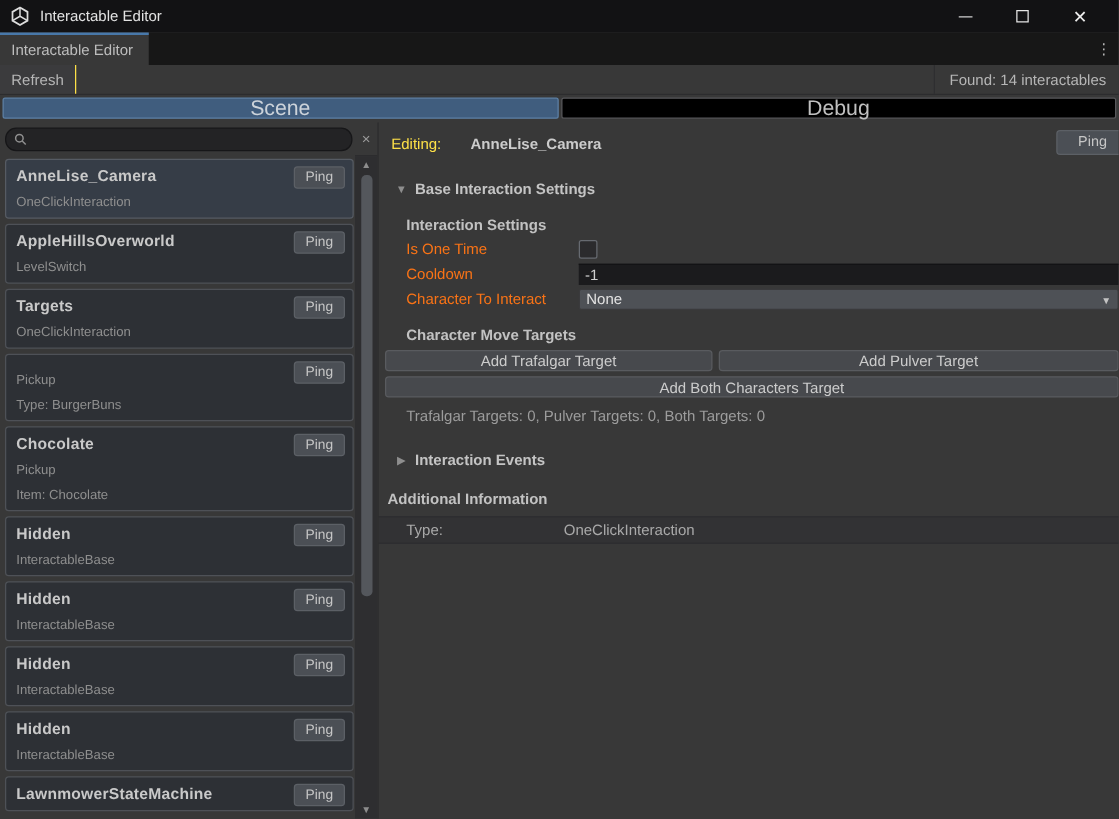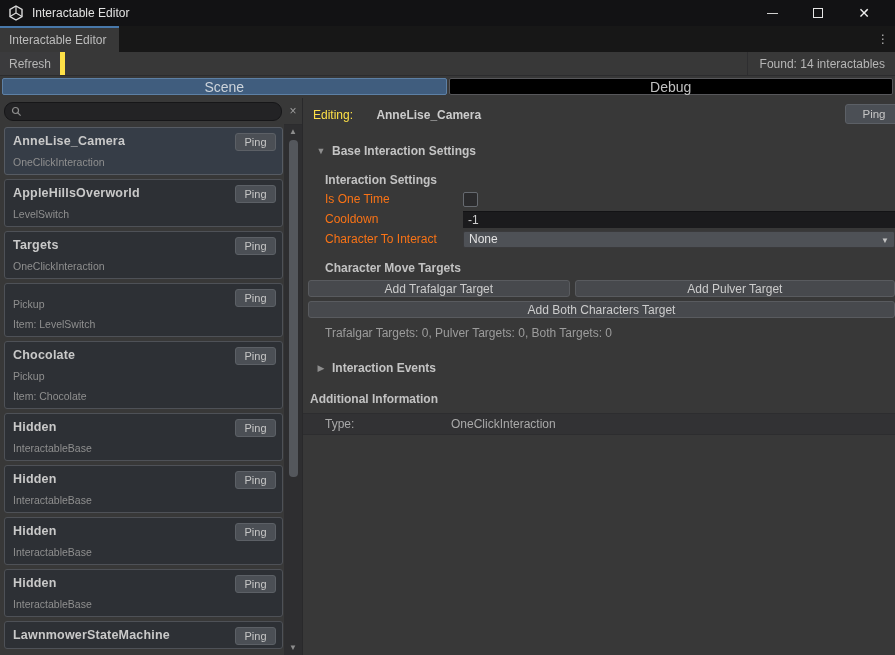--- a/index.html
+++ b/index.html
@@ -24,26 +24,26 @@
 
   
   .tabbar { height:26px; background:#171717; display:flex; align-items:stretch; flex:none; position:relative; }
   .doc-tab { width:119px; background:var(--panel,#383838); border-top:2px solid var(--accent,#4878aa);
              display:flex; align-items:center; padding:0 9px; color:#bdbdbd; font-size:12px; }
   .kebab { position:absolute; right:4px; top:0; height:26px; width:16px; display:flex; align-items:center; justify-content:center;
            color:#b5b5b5; font-size:12px; letter-spacing:0; }
 
   
   .toolbar { height:24px; background:var(--panel,#383838); border-bottom:1px solid #2c2c2e; display:flex; align-items:stretch; flex:none; }
-  .refresh-btn { padding:0 9px; display:flex; align-items:center; color:#b6b6b6; border-right:5px solid #fde047; background:#3b3b3d; }
+  .refresh-btn { padding:0 9px; display:flex; align-items:center; color:#b6b6b6; border-right:1px solid #fde047; background:#3b3b3d; }
   .found-label { margin-left:auto; display:flex; align-items:center; padding:0 10px 0 12px; color:#b6b6b6; border-left:1px solid #2e2e30; }
 
   
   .view-tabs { height:22px; padding:2px 2px 3px 2px; display:flex; gap:2px; flex:none; }
-  .view-tab { flex:1; border-radius:2px; display:flex; align-items:center; justify-content:center; font-size:14px; }
+  .view-tab { flex:1; border-radius:2px; display:flex; align-items:center; justify-content:center; font-size:17px; }
   .view-tab.active { background:var(--scene-blue,#405d7e); border:1px solid #5d80a5; color:#ccd3da; }
   .view-tab.inactive { background:#000000; border:1px solid #57575a; color:#c0c0c0; }
 
   
   .content { flex:1; display:flex; min-height:0; }
   .left-col { width:284px; flex:none; display:flex; flex-direction:column; min-height:0; }
   .mid-col { width:19px; flex:none; display:flex; flex-direction:column; border-right:1px solid #29292b; }
   .right-col { flex:1; min-width:0; position:relative; }
 
   
@@ -184,21 +184,21 @@
     <div class="ping-btn">Ping</div>
   </div>
           <div class="card">
     <div class="cname">Targets</div>
     <div class="ctype">OneClickInteraction</div>
 
     <div class="ping-btn">Ping</div>
   </div>
           <div class="card">
     <div class="ctype">Pickup</div>
-    <div class="citem">Item: LevelSwitch</div>
+    <div class="citem">Type: BurgerBuns</div>
 
     <div class="ping-btn">Ping</div>
   </div>
           <div class="card">
     <div class="cname">Chocolate</div>
     <div class="ctype">Pickup</div>
     <div class="citem">Item: Chocolate</div>
 
     <div class="ping-btn">Ping</div>
   </div>

